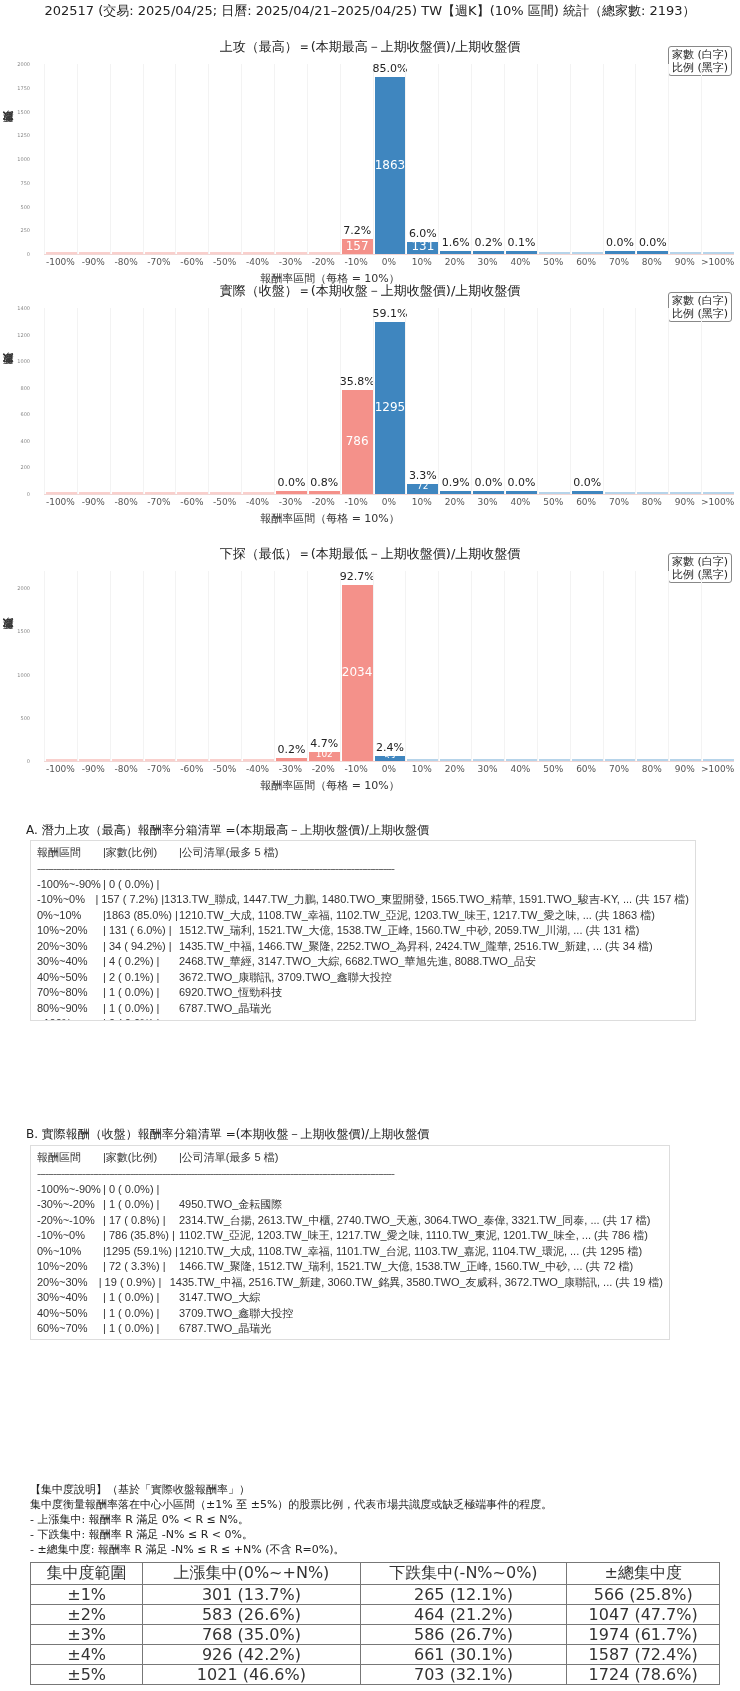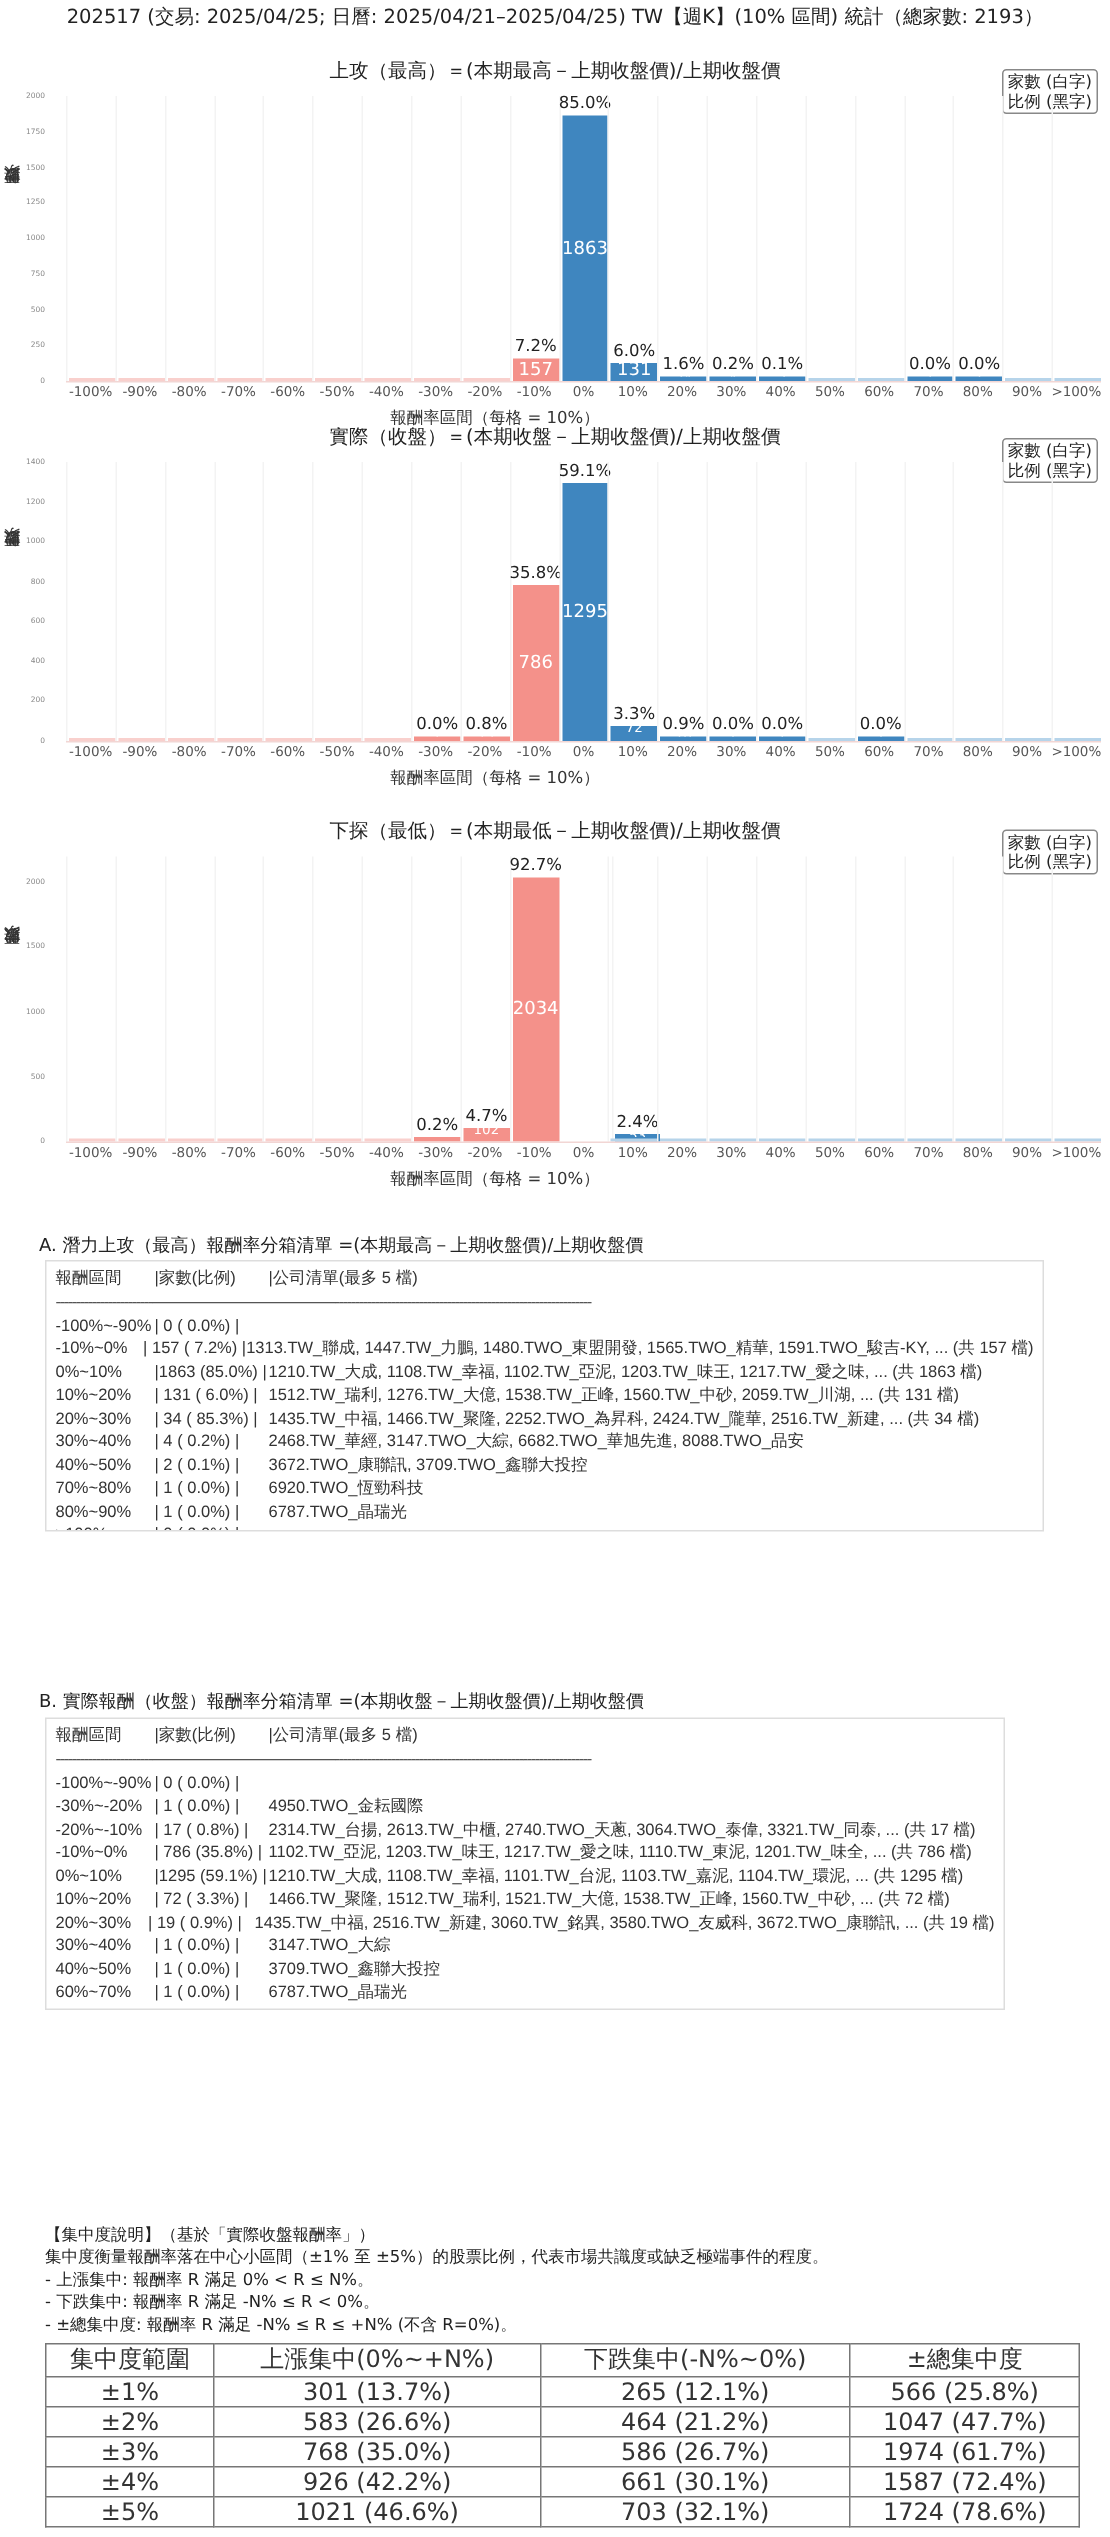--- a/index.html
+++ b/index.html
@@ -351,21 +351,21 @@
           <div class="count" style="top: -3px; font-size: 9px; overflow: hidden; height: 8.80909px;">102</div>
         </div>
         <div class="pct" style="left: -8.57143px; bottom: 10.8091px;">4.7%</div>
       </div>
       <div class="col" style="left: 295.714px; width: 32.8571px;">
         <div class="bar neg" style="width: 30.8571px; height: 175.664px; padding-left: 21px;">
           <div class="count" style="top: 79.8318px;">2034</div>
         </div>
         <div class="pct" style="left: -8.57143px; bottom: 177.664px;">92.7%</div>
       </div>
-      <div class="col" style="left: 328.571px; width: 32.8571px; margin-left: 35px;">
+      <div class="col" style="left: 328.571px; width: 32.8571px;">
         <div class="bar pos" style="width: 30.8571px; height: 4.57727px;">
           <div class="count" style="top: -3px; font-size: 9px; overflow: hidden; height: 4.57727px;">53</div>
         </div>
         <div class="pct" style="left: -8.57143px; bottom: 6.57727px;">2.4%</div>
       </div>
       <div class="col" style="left: 361.429px; width: 32.8571px;">
         <div class="bar pos0" style="width: 30.8571px; height: 2px;"></div>
       </div>
       <div class="col" style="left: 394.286px; width: 32.8571px;">
         <div class="bar pos0" style="width: 30.8571px; height: 2px;"></div>
@@ -439,25 +439,25 @@
       <span>1313.TW_聯成, 1447.TW_力鵬, 1480.TWO_東盟開發, 1565.TWO_精華, 1591.TWO_駿吉-KY, ... (共 157 檔)</span>
     </div>
     <div class="list-row">
       <span class="c1">0%~10%</span>
       <span class="c2">|1863 (85.0%) |</span>
       <span>1210.TW_大成, 1108.TW_幸福, 1102.TW_亞泥, 1203.TW_味王, 1217.TW_愛之味, ... (共 1863 檔)</span>
     </div>
     <div class="list-row">
       <span class="c1">10%~20%</span>
       <span class="c2">| 131 ( 6.0%) |</span>
-      <span>1512.TW_瑞利, 1276.TW_大億, 1538.TW_正峰, 1560.TW_中砂, 2059.TW_川湖, ... (共 131 檔)</span>
+      <span>1512.TW_瑞利, 1521.TW_大億, 1538.TW_正峰, 1560.TW_中砂, 2059.TW_川湖, ... (共 131 檔)</span>
     </div>
     <div class="list-row">
       <span class="c1">20%~30%</span>
-      <span class="c2">|  34 ( 85.3%) |</span>
+      <span class="c2">|  34 ( 94.2%) |</span>
       <span>1435.TW_中福, 1466.TW_聚隆, 2252.TWO_為昇科, 2424.TW_隴華, 2516.TW_新建, ... (共 34 檔)</span>
     </div>
     <div class="list-row">
       <span class="c1">30%~40%</span>
       <span class="c2">|   4 ( 0.2%) |</span>
       <span>2468.TW_華經, 3147.TWO_大綜, 6682.TWO_華旭先進, 8088.TWO_品安</span>
     </div>
     <div class="list-row">
       <span class="c1">40%~50%</span>
       <span class="c2">|   2 ( 0.1%) |</span>

